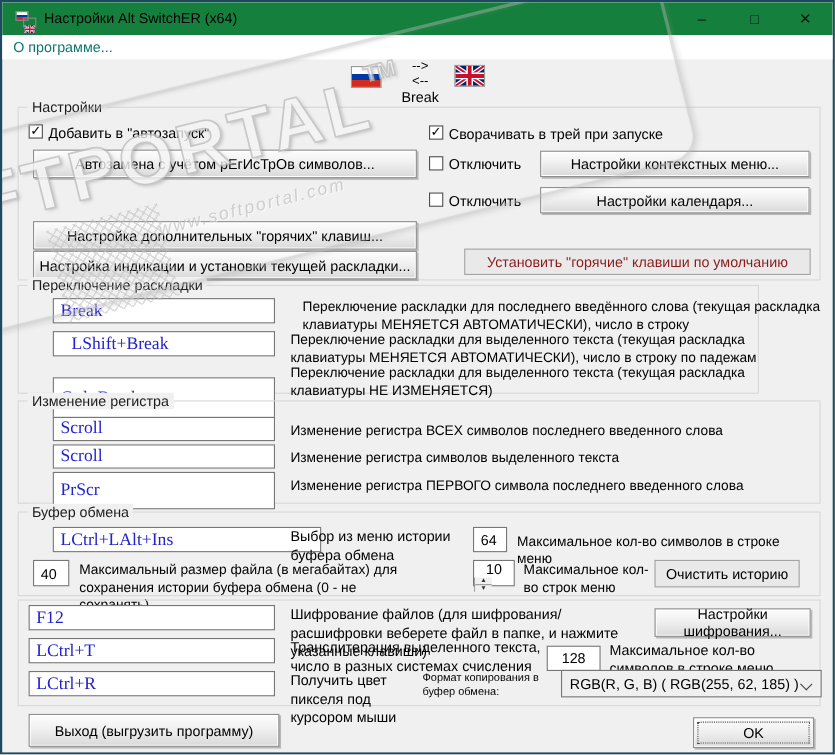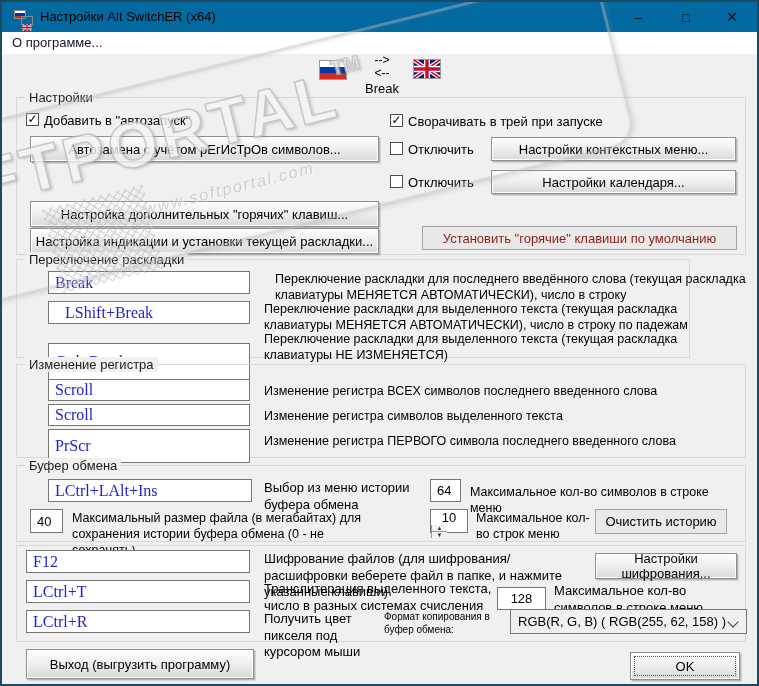--- a/index.html
+++ b/index.html
@@ -1,28 +1,28 @@
 <!DOCTYPE html>
 <html><head>
 <meta charset="utf-8">
 <style>
   html,body{margin:0;padding:0;background:#ffffff;font-family:"Liberation Sans",sans-serif;}
   .window{position:relative;width:759px;height:686px;box-sizing:border-box;background:#f0f0f0;
           border:2px solid #1d4a61;overflow:hidden;}
   
-  .titlebar{position:absolute;top:0;left:0;right:0;height:30px;background:#0369a1;}
+  .titlebar{position:absolute;top:0;left:0;right:0;height:30px;background:#15803d;}
   .app-icon{position:absolute;left:12px;top:8px;width:19px;height:15px;}
   .mini-ru{position:absolute;left:0;top:0;width:12px;height:9px;border:1px solid #888;box-sizing:border-box;
            background:linear-gradient(180deg,#fff 0 33%,#0039a6 33% 66%,#d52b1e 66% 100%);}
   .mini-uk{position:absolute;left:7px;top:6px;width:12px;height:9px;border:1px solid #888;box-sizing:border-box;}
   .title-text{position:absolute;left:38px;top:7px;font-size:13px;color:#000;white-space:nowrap;}
   .win-btn{position:absolute;top:0;width:46px;height:30px;display:flex;align-items:center;justify-content:center;
            font-size:14px;color:#111;}
   .menubar{position:absolute;top:30px;left:0;right:0;height:22px;background:#fff;}
-  .menu-item{position:absolute;left:10px;top:3px;font-size:13px;color:#0f172a;}
+  .menu-item{position:absolute;left:10px;top:3px;font-size:13px;color:#0f766e;}
   
   .flag{position:absolute;box-sizing:border-box;}
   .flag-ru{left:317px;top:58px;width:28px;height:20px;border:1px solid #9a9a9a;
            background:linear-gradient(180deg,#fff 0 33%,#0039a6 33% 66%,#d52b1e 66% 100%);}
   .flag-uk{left:411px;top:57px;width:28px;height:20px;border:1px solid #9a9a9a;}
   .flag-uk svg{display:block;width:100%;height:100%;}
   .arrows{position:absolute;left:352px;top:52px;width:56px;text-align:center;font-size:12px;line-height:13px;color:#000;}
   .break-label{position:absolute;left:352px;top:79px;width:56px;text-align:center;font-size:13px;color:#000;}
   
   .grp{position:absolute;border:1px solid #d8d8d8;box-sizing:border-box;}
@@ -150,21 +150,21 @@
   <div class="field hotkey" style="left:46px;top:377px;width:202px;height:22px;">Scroll</div>
   <div class="desc" style="left:262px;top:381px;width:474px;">Изменение регистра ВСЕХ символов последнего введенного слова</div>
   <div class="field hotkey" style="left:46px;top:402px;width:202px;height:22px;">Scroll</div>
   <div class="desc" style="left:262px;top:406px;width:474px;">Изменение регистра символов выделенного текста</div>
   <div class="field hotkey" style="left:46px;top:427px;width:202px;height:34px;">PrScr</div>
   <div class="desc" style="left:262px;top:431px;width:474px;">Изменение регистра ПЕРВОГО символа последнего введенного слова</div>
 
   <div class="grp" style="left:14px;top:463px;width:730px;height:77px;">
     <span class="grp-label">Буфер обмена</span>
   </div>
-  <div class="field hotkey" style="left:46px;top:477px;width:204px;height:23px;">LCtrl+LAlt+Ins</div>
+  <div class="field hotkey" style="left:46px;top:477px;width:244px;height:23px;">LCtrl+LAlt+Ins</div>
   <div class="desc" style="left:262px;top:478px;width:158px;font-size:13px;">Выбор из меню истории буфера обмена</div>
   <div class="field num" style="left:428px;top:477px;width:31px;height:23px;">64</div>
   <div class="desc" style="left:468px;top:482px;width:272px;">Максимальное кол-во символов в строке меню</div>
   <div class="field num" style="left:28px;top:507px;width:33px;height:24px;">40</div>
   <div class="desc" style="left:70px;top:508px;width:312px;">Максимальный размер файла (в мегабайтах) для сохранения истории буфера обмена (0 - не сохранять)</div>
   <div class="spin" style="left:428px;top:507px;width:38px;height:24px;flex-direction:column;">
     <div class="spin-val">10</div>
     <div class="spin-btns">
       <div class="spin-b">▲</div>
       <div class="spin-b">▼</div>
@@ -180,21 +180,21 @@
 
   <div class="field hotkey" style="left:24px;top:578px;width:224px;height:23px;">LCtrl+T</div>
   <div class="desc" style="left:262px;top:579px;width:228px;font-size:13px;">Транслитерация выделенного текста, число в разных системах счисления</div>
   <div class="field num center" style="left:495px;top:585px;width:49px;height:23px;">128</div>
   <div class="desc" style="left:552px;top:581px;width:164px;font-size:13px;">Максимальное кол-во символов в строке меню</div>
 
   <div class="field hotkey" style="left:24px;top:608px;width:224px;height:23px;">LCtrl+R</div>
   <div class="desc" style="left:262px;top:609px;width:116px;font-size:13px;">Получить цвет пикселя под курсором мыши</div>
   <div class="desc" style="left:382px;top:609px;width:126px;font-size:10px;">Формат копирования в буфер обмена:</div>
   <div class="select" style="left:508px;top:607px;width:237px;height:25px;">
-    <span>RGB(R, G, B)  ( RGB(255, 62, 158) )</span>
+    <span>RGB(R, G, B)  ( RGB(255, 62, 185) )</span>
     <span class="chev"></span>
   </div>
 
   <div class="btn" style="left:24px;top:647px;width:228px;height:30px;">Выход (выгрузить программу)</div>
   <div class="btn focus" style="left:628px;top:650px;width:110px;height:28px;">OK</div>
 
   <div class="stamp">
     <div class="stamp-big"><span>SOFTPORTAL</span><span class="stamp-tm">TM</span></div>
     <div class="stamp-hatch"></div>
     <div class="stamp-site">www.softportal.com</div>

